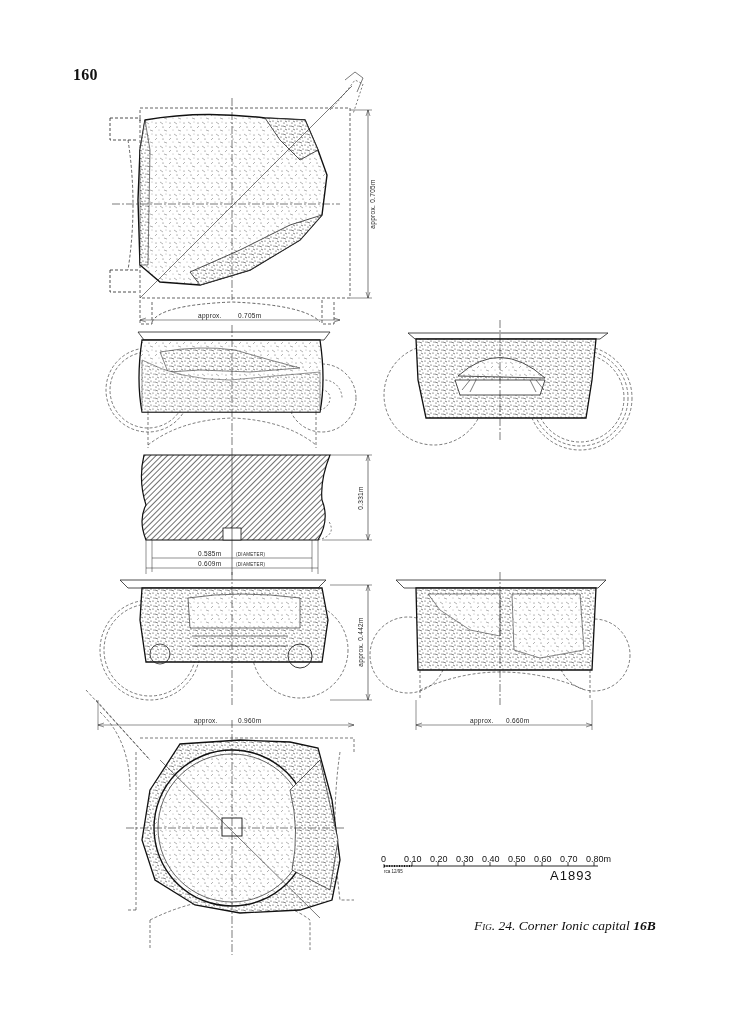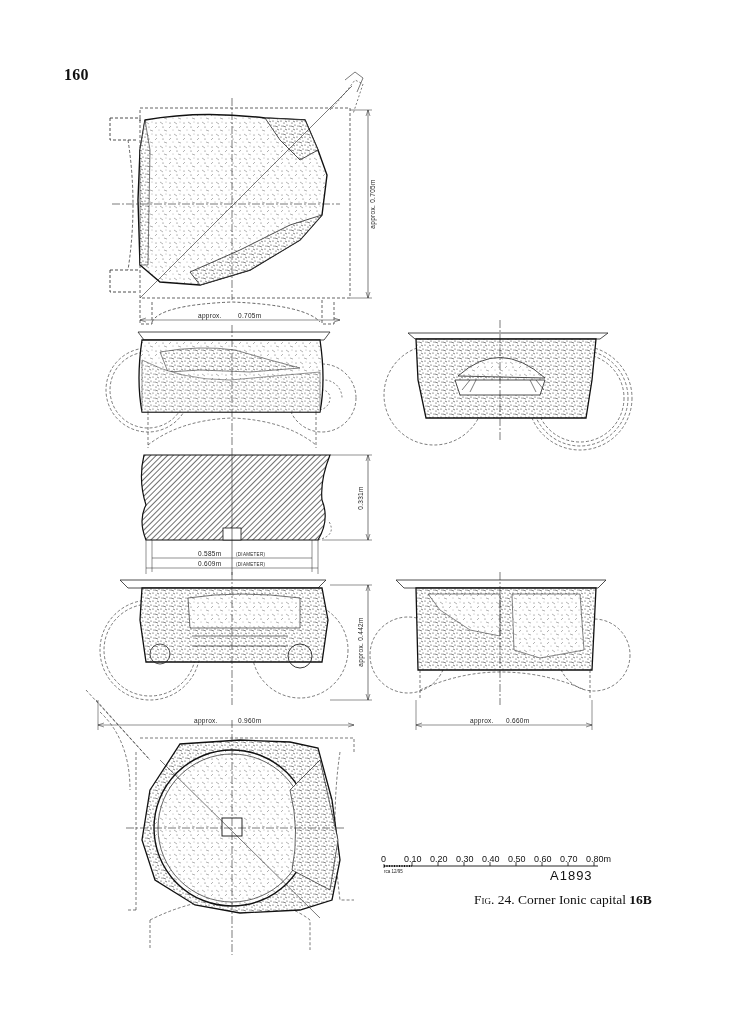--- a/index.html
+++ b/index.html
@@ -1,24 +1,24 @@
 <!DOCTYPE html>
 <html><head>
 <meta charset="utf-8">
 <style>
   html,body{margin:0;padding:0;background:#ffffff;}
   body{width:732px;height:1024px;position:relative;overflow:hidden;font-family:"DejaVu Serif",serif;color:#111;}
-  .page-number{position:absolute;left:64px;top:66px;font-family:"Liberation Serif",serif;font-size:16px;font-weight:bold;letter-spacing:0.2px;}
+  .page-number{position:absolute;left:73px;top:66px;font-family:"Liberation Serif",serif;font-size:16px;font-weight:bold;letter-spacing:0.2px;}
   svg.drawing{position:absolute;left:0;top:0;width:732px;height:1024px;}
   .dim{font-family:"Liberation Sans",sans-serif;font-size:6.5px;fill:#222;letter-spacing:0.3px;}
   .dim-small{font-family:"Liberation Sans",sans-serif;font-size:4.5px;fill:#222;letter-spacing:0.3px;}
   .scale-txt{font-family:"Liberation Sans",sans-serif;font-size:9px;fill:#111;}
   .scale-code{font-family:"Liberation Sans",sans-serif;font-size:13px;fill:#111;letter-spacing:1px;}
   .scale-credit{font-family:"Liberation Sans",sans-serif;font-size:4.5px;fill:#222;}
-  .caption{position:absolute;left:474px;top:892px;font-family:"Liberation Serif",serif;font-size:13.5px;color:#111;white-space:nowrap;}
+  .caption{position:absolute;left:474px;top:918px;font-family:"Liberation Serif",serif;font-size:13.5px;color:#111;white-space:nowrap;font-style:italic;}
   .caption .fig{font-variant:small-caps;}
   .caption .num{font-weight:bold;}
 </style>
 </head>
 <body>
 
 <div class="page-number">160</div>
 
 <svg class="drawing" viewBox="0 0 732 1024" xmlns="http://www.w3.org/2000/svg">
   <defs>

